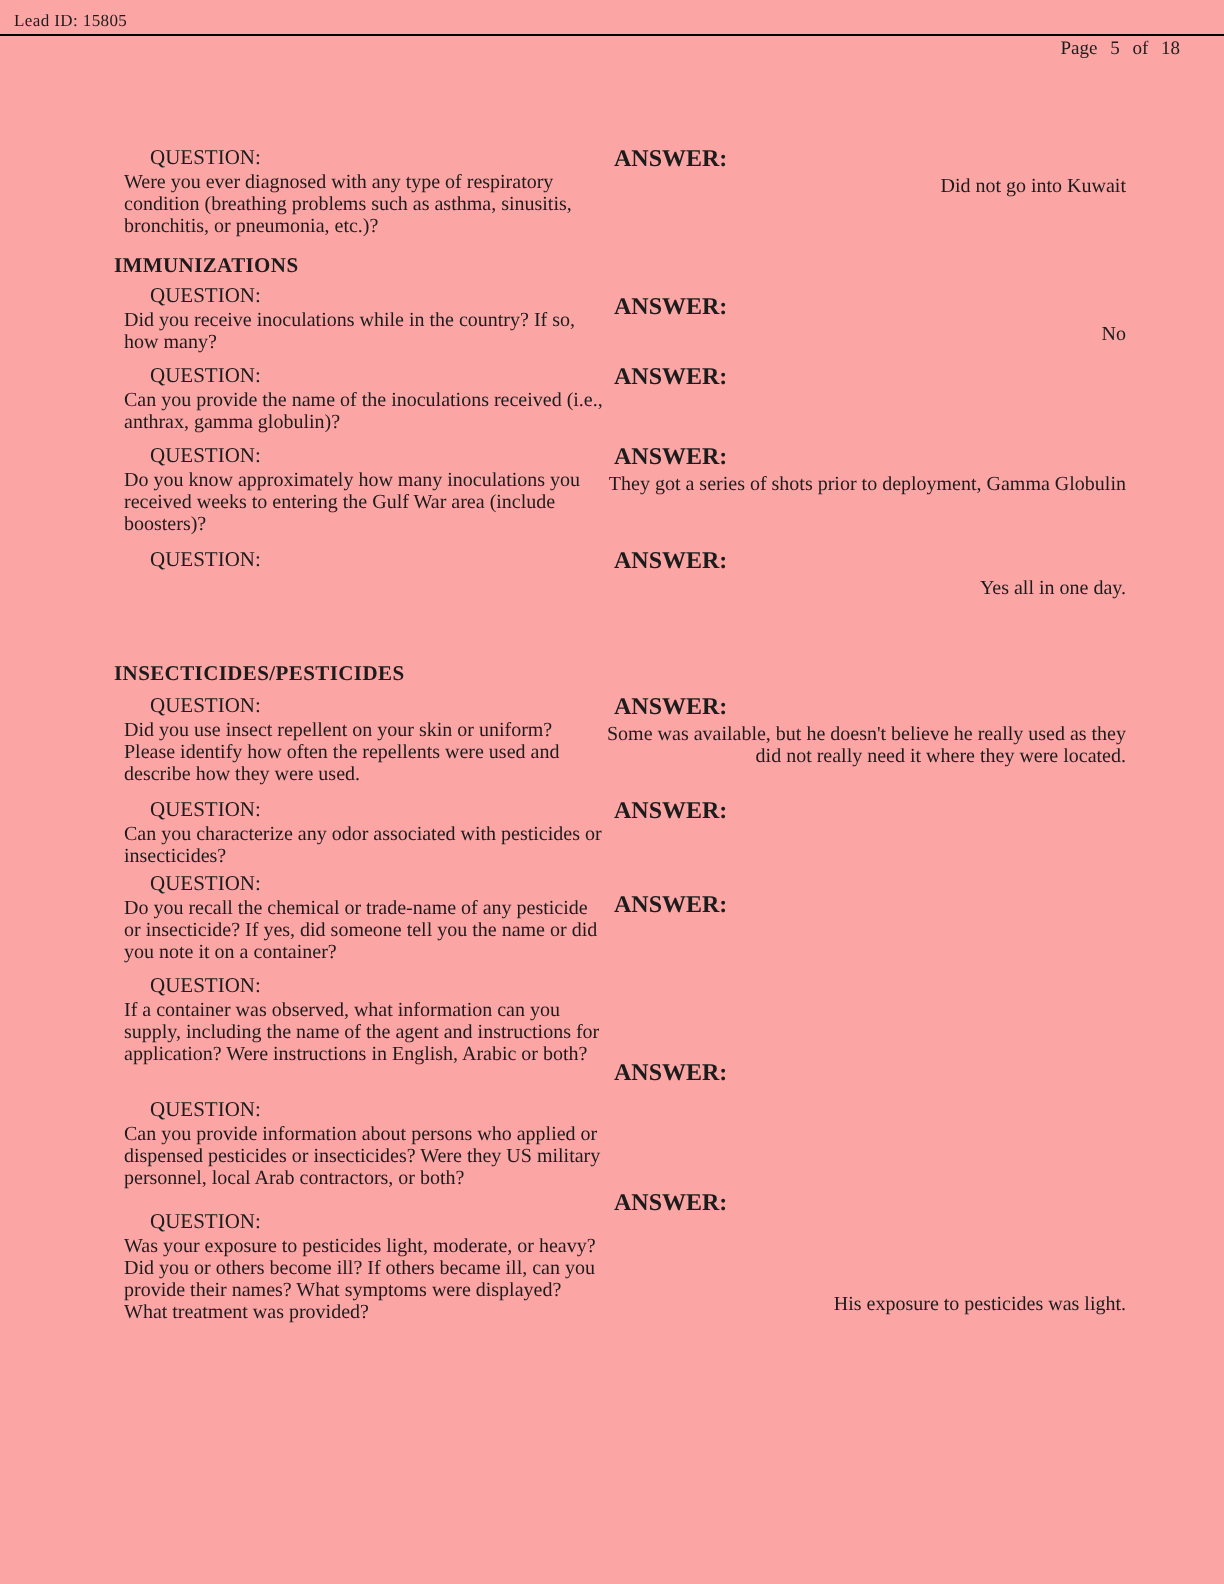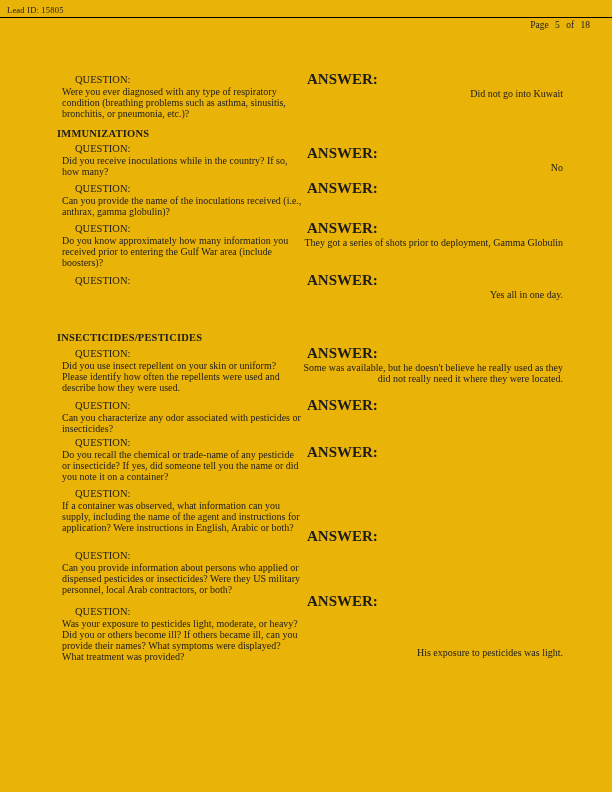--- a/index.html
+++ b/index.html
@@ -5,21 +5,21 @@
   html, body {
     margin: 0;
     padding: 0;
     background: #9a9a9a;
   }
   .page {
     position: relative;
     width: 612px;
     height: 792px;
     margin: 0 auto;
-    background: #eab308;
+    background: #fca5a5;
     font-family: "Liberation Serif", "DejaVu Serif", serif;
     color: #1c1c1c;
     overflow: hidden;
   }
   .lead-id {
     position: absolute;
     left: 7px;
     top: 5px;
     font-size: 8.5px;
     letter-spacing: 0.2px;
@@ -61,21 +61,21 @@
   }
   .a-block {
     position: absolute;
     left: 303px;
     width: 260px;
     font-size: 10px;
     line-height: 11px;
   }
   .a-label {
     font-weight: bold;
-    font-size: 15px;
+    font-size: 12px;
     margin-left: 4px;
   }
   .a-text {
     margin-top: 3px;
     text-align: right;
   }
 </style>
 </head>
 <body>
 
@@ -109,21 +109,21 @@
     <div class="q-label">QUESTION:</div>
     <div class="q-text">Can you provide the name of the inoculations received (i.e., anthrax, gamma globulin)?</div>
   </div>
   <div class="a-block" style="top:183px">
     <div class="a-label">ANSWER:</div>
     <div class="a-text"></div>
   </div>
 
   <div class="q-block" style="top:223px">
     <div class="q-label">QUESTION:</div>
-    <div class="q-text">Do you know approximately how many information you received prior to entering the Gulf War area (include boosters)?</div>
+    <div class="q-text">Do you know approximately how many inoculations you received weeks to entering the Gulf War area (include boosters)?</div>
   </div>
   <div class="a-block" style="top:223px">
     <div class="a-label">ANSWER:</div>
     <div class="a-text">They got a series of shots prior to deployment, Gamma Globulin</div>
   </div>
 
   <div class="q-block" style="top:275px">
     <div class="q-label">QUESTION:</div>
   </div>
   <div class="a-block" style="top:275px">

